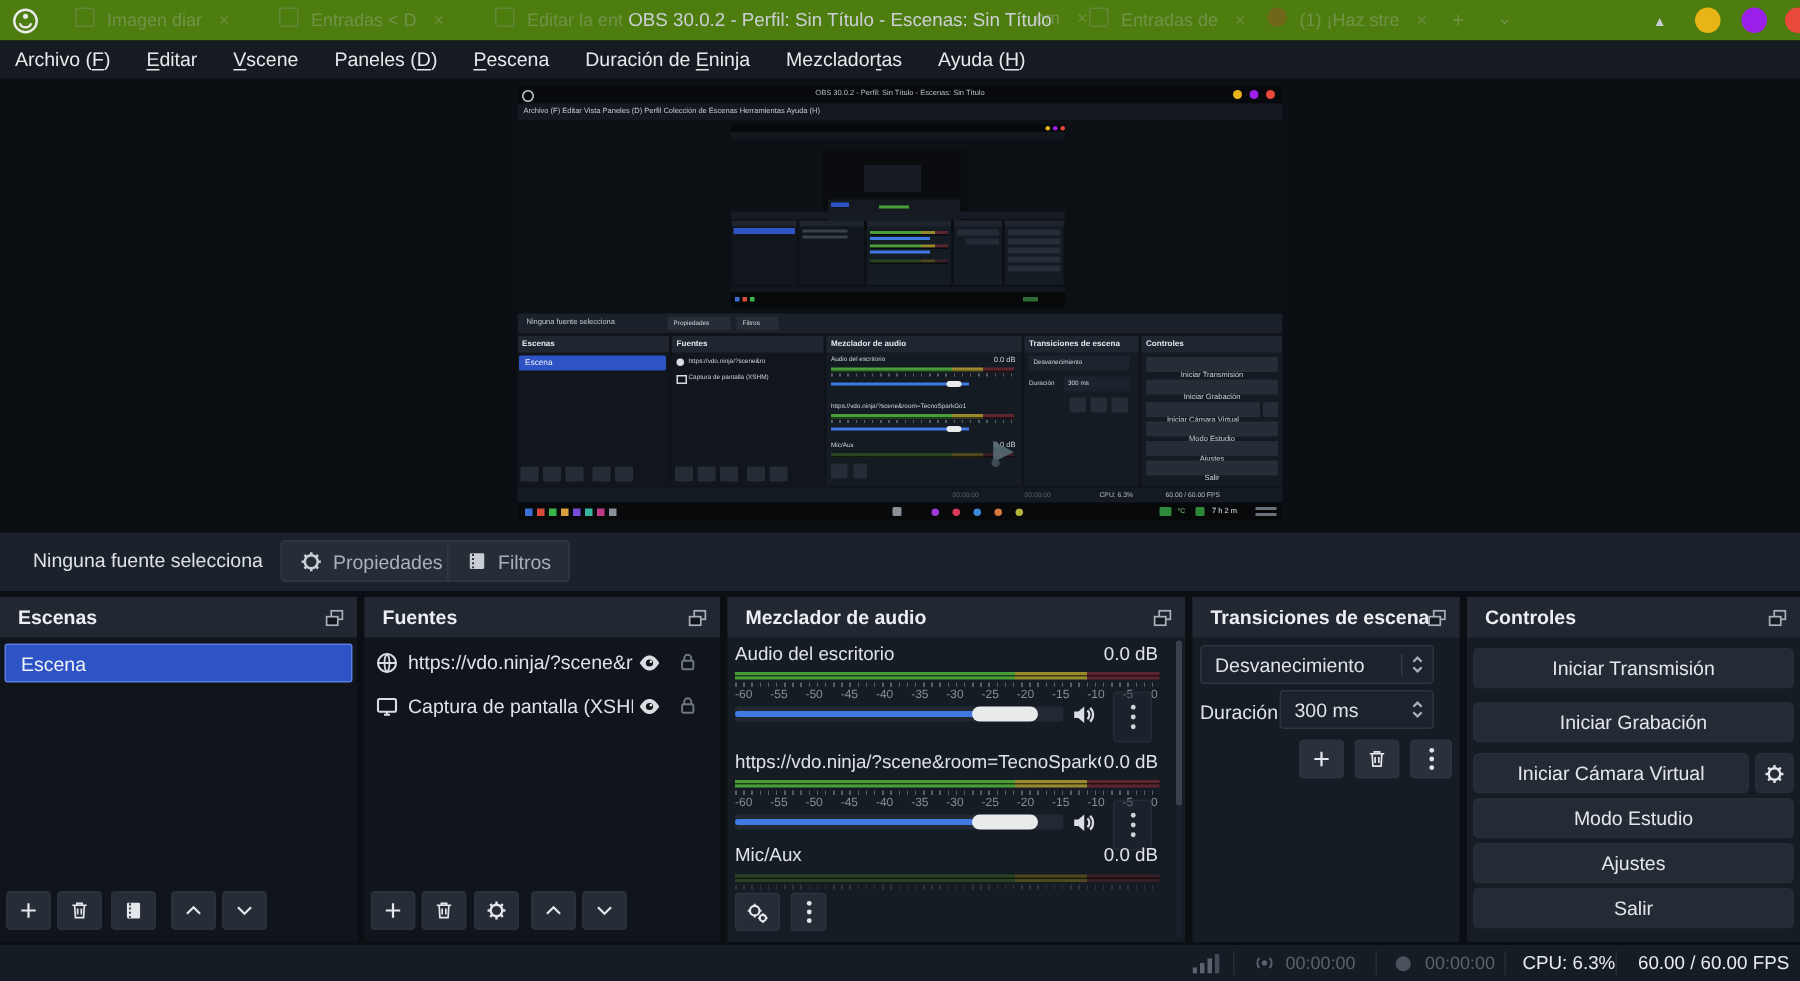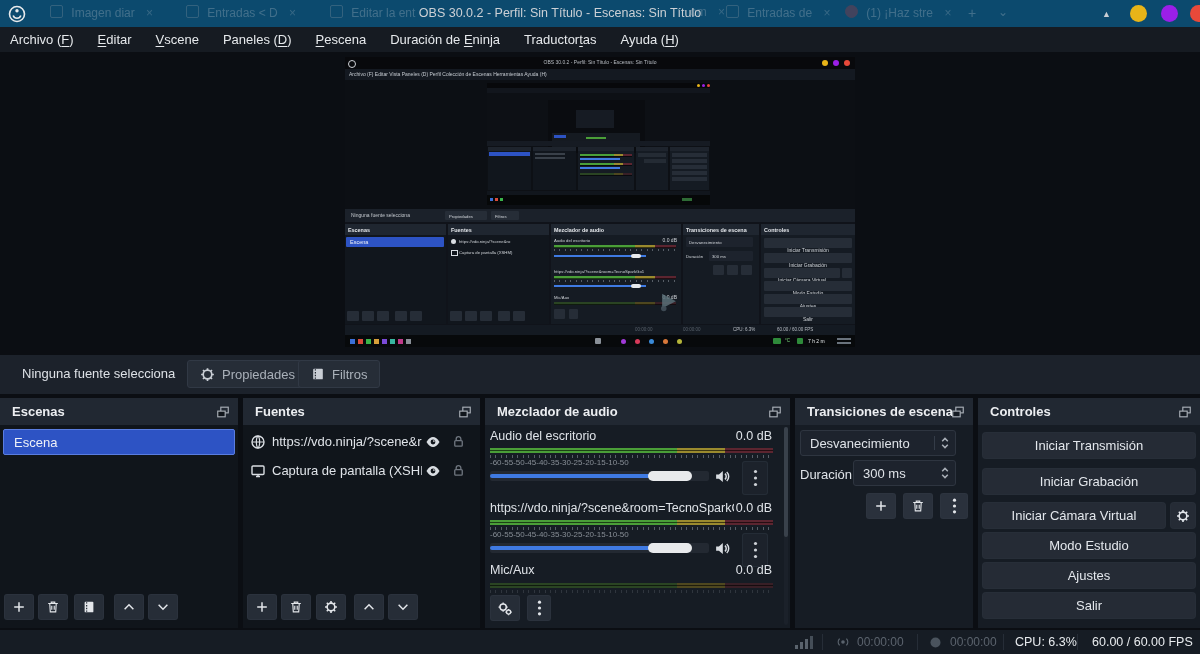--- a/index.html
+++ b/index.html
@@ -1,20 +1,20 @@
 <!DOCTYPE html>
 <html style="--accent_blue: #2d53c4; --accent_blue_border: #5a7de0; --slider_blue: #3f7ae2; --meter_green: #4a9e38; --meter_yellow: #9a8a2e; --meter_red: #5c2530; --meter_green_dim: #2a4423; --meter_yellow_dim: #4e471f; --meter_red_dim: #381f26; --dot_yellow: #e8b418; --dot_purple: #9b1fe8; --dot_red: #e8493a;"><head>
 <meta charset="utf-8">
 <style>
   html,body{margin:0;padding:0;background:#0b0e13;width:1200px;height:654px;overflow:hidden;
     font-family:"Liberation Sans","DejaVu Sans",sans-serif;color:#dfe3e8;-webkit-font-smoothing:antialiased;}
   .a{position:absolute;}
   .stage{position:relative;width:1200px;height:654px;background:#0b0e13;}
   
-  .tabbar{left:0;top:0;width:1200px;height:27px;background:#0c4a6e;}
+  .tabbar{left:0;top:0;width:1200px;height:27px;background:#4d7c0f;}
   .tab{top:5px;height:18px;font-size:12px;color:#c8cdd3;opacity:.28;white-space:nowrap;}
   .tabicon{display:inline-block;width:11px;height:11px;border:1px solid #9aa1a9;border-radius:2px;vertical-align:-1px;margin-right:5px;}
   .tabicon.red{background:#c33; border-color:#c33;border-radius:50%;}
   .tabclose{opacity:.8;margin-left:8px;}
   .wintitle{left:370px;top:6px;width:380px;text-align:center;font-size:12.5px;color:#ccd0d5;}
   .windot{width:17px;height:17px;border-radius:50%;top:5px;}
   .wincaret{top:9px;font-size:9px;color:#c9ced4;}
   
   .menubar{left:0;top:27px;width:1200px;height:25px;background:#161b22;display:flex;align-items:center;gap:24px;padding-left:10px;box-sizing:border-box;}
   .menuitem{font-size:13px;color:#e6e9ec;white-space:nowrap;}
@@ -37,21 +37,21 @@
   .scene-sel{left:3px;top:31px;right:3px;height:26px;background:var(--accent_blue);border:1px solid var(--accent_blue_border);
     border-radius:2px;box-sizing:border-box;display:flex;align-items:center;}
   .scene-sel span{font-size:13px;color:#eef1f8;margin-left:10px;}
   .srcrow{height:26px;display:flex;align-items:center;font-size:13px;color:#dfe3e8;}
   .chname{font-size:12.5px;color:#dfe3e8;flex:1;overflow:hidden;white-space:nowrap;}
   .chvol{font-size:12.5px;color:#dfe3e8;margin-left:2px;white-space:nowrap;}
   .meter{background:linear-gradient(to right,var(--meter_green) 0 66%,var(--meter_yellow) 66% 83%,var(--meter_red) 83% 100%);}
   .meter.dim{background:linear-gradient(to right,var(--meter_green_dim) 0 66%,var(--meter_yellow_dim) 66% 83%,var(--meter_red_dim) 83% 100%);}
   .meter::after{content:"";display:block;height:1px;background:#0009;margin-top:2px;}
   .tickmarks{background:repeating-linear-gradient(to right,#7b828b 0 1px,transparent 1px 5.45px);opacity:.65;}
-  .tickrow{display:flex;font-size:8px;color:#878e96;}
+  .tickrow{display:flex;justify-content:space-between;font-size:8px;color:#878e96;}
   .slider{background:#232932;border-radius:2px;}
   .slider-fill{position:absolute;left:0;top:3px;height:4px;width:73%;background:var(--slider_blue);border-radius:2px;}
   .slider-handle{position:absolute;left:158px;top:0;width:44px;height:10px;background:#e8eaec;border-radius:5px;}
   .dotsbtn{width:26px;height:34px;background:#262d3766;border:1px solid #3038437a;border-radius:3px;color:#cfd3d8;
     display:flex;align-items:center;justify-content:center;padding:0;}
   .combo{background:#1d232d;border:1px solid #2e3540;border-radius:3px;display:flex;align-items:center;box-sizing:border-box;}
   .combo .ctext{font-size:13px;color:#dfe3e8;margin-left:9px;flex:1;}
   .combo .cdiv{width:1px;height:60%;background:#343c48;}
   .ctrlbtn{background:#252b35;border:1px solid #30384340;border-radius:4px;color:#e3e7ec;font-size:13px;
     display:flex;align-items:center;justify-content:center;box-sizing:border-box;padding:0;}
@@ -118,21 +118,21 @@
     <span class="a windot" style="left:1190px;background:var(--dot_red)"></span>
   </div>
 
   <div class="a menubar">
     <span class="menuitem"><span>Archivo (</span><u>F</u><span>)</span></span>
     <span class="menuitem"><u>E</u><span>ditar</span></span>
     <span class="menuitem"><u>V</u><span>scene</span></span>
     <span class="menuitem"><span>Paneles (</span><u>D</u><span>)</span></span>
     <span class="menuitem"><u>P</u><span>escena</span></span>
     <span class="menuitem"><span>Duración de </span><u>E</u><span>ninja</span></span>
-    <span class="menuitem"><span>Traductor</span><u>t</u><span>as</span></span>
+    <span class="menuitem"><span>Mezclador</span><u>t</u><span>as</span></span>
     <span class="menuitem"><span>Ayuda (</span><u>H</u><span>)</span></span>
   </div>
 
   <div class="a mainarea">
     <div class="a preview" style="left:345px;top:5px">
 
       <div class="a" style="left:0;top:0;width:510px;height:12px;background:#08090c">
         <span class="a" style="left:3px;top:3px;width:6px;height:6px;border:1px solid #cfd3d8;border-radius:50%"></span>
         <span class="a t5" style="left:0;top:2px;width:510px;text-align:center;color:#b9bec4">OBS 30.0.2 - Perfil: Sin Título - Escenas: Sin Título</span>
         <span class="a" style="left:477px;top:3px;width:6px;height:6px;border-radius:50%;background:var(--dot_yellow)"></span>

